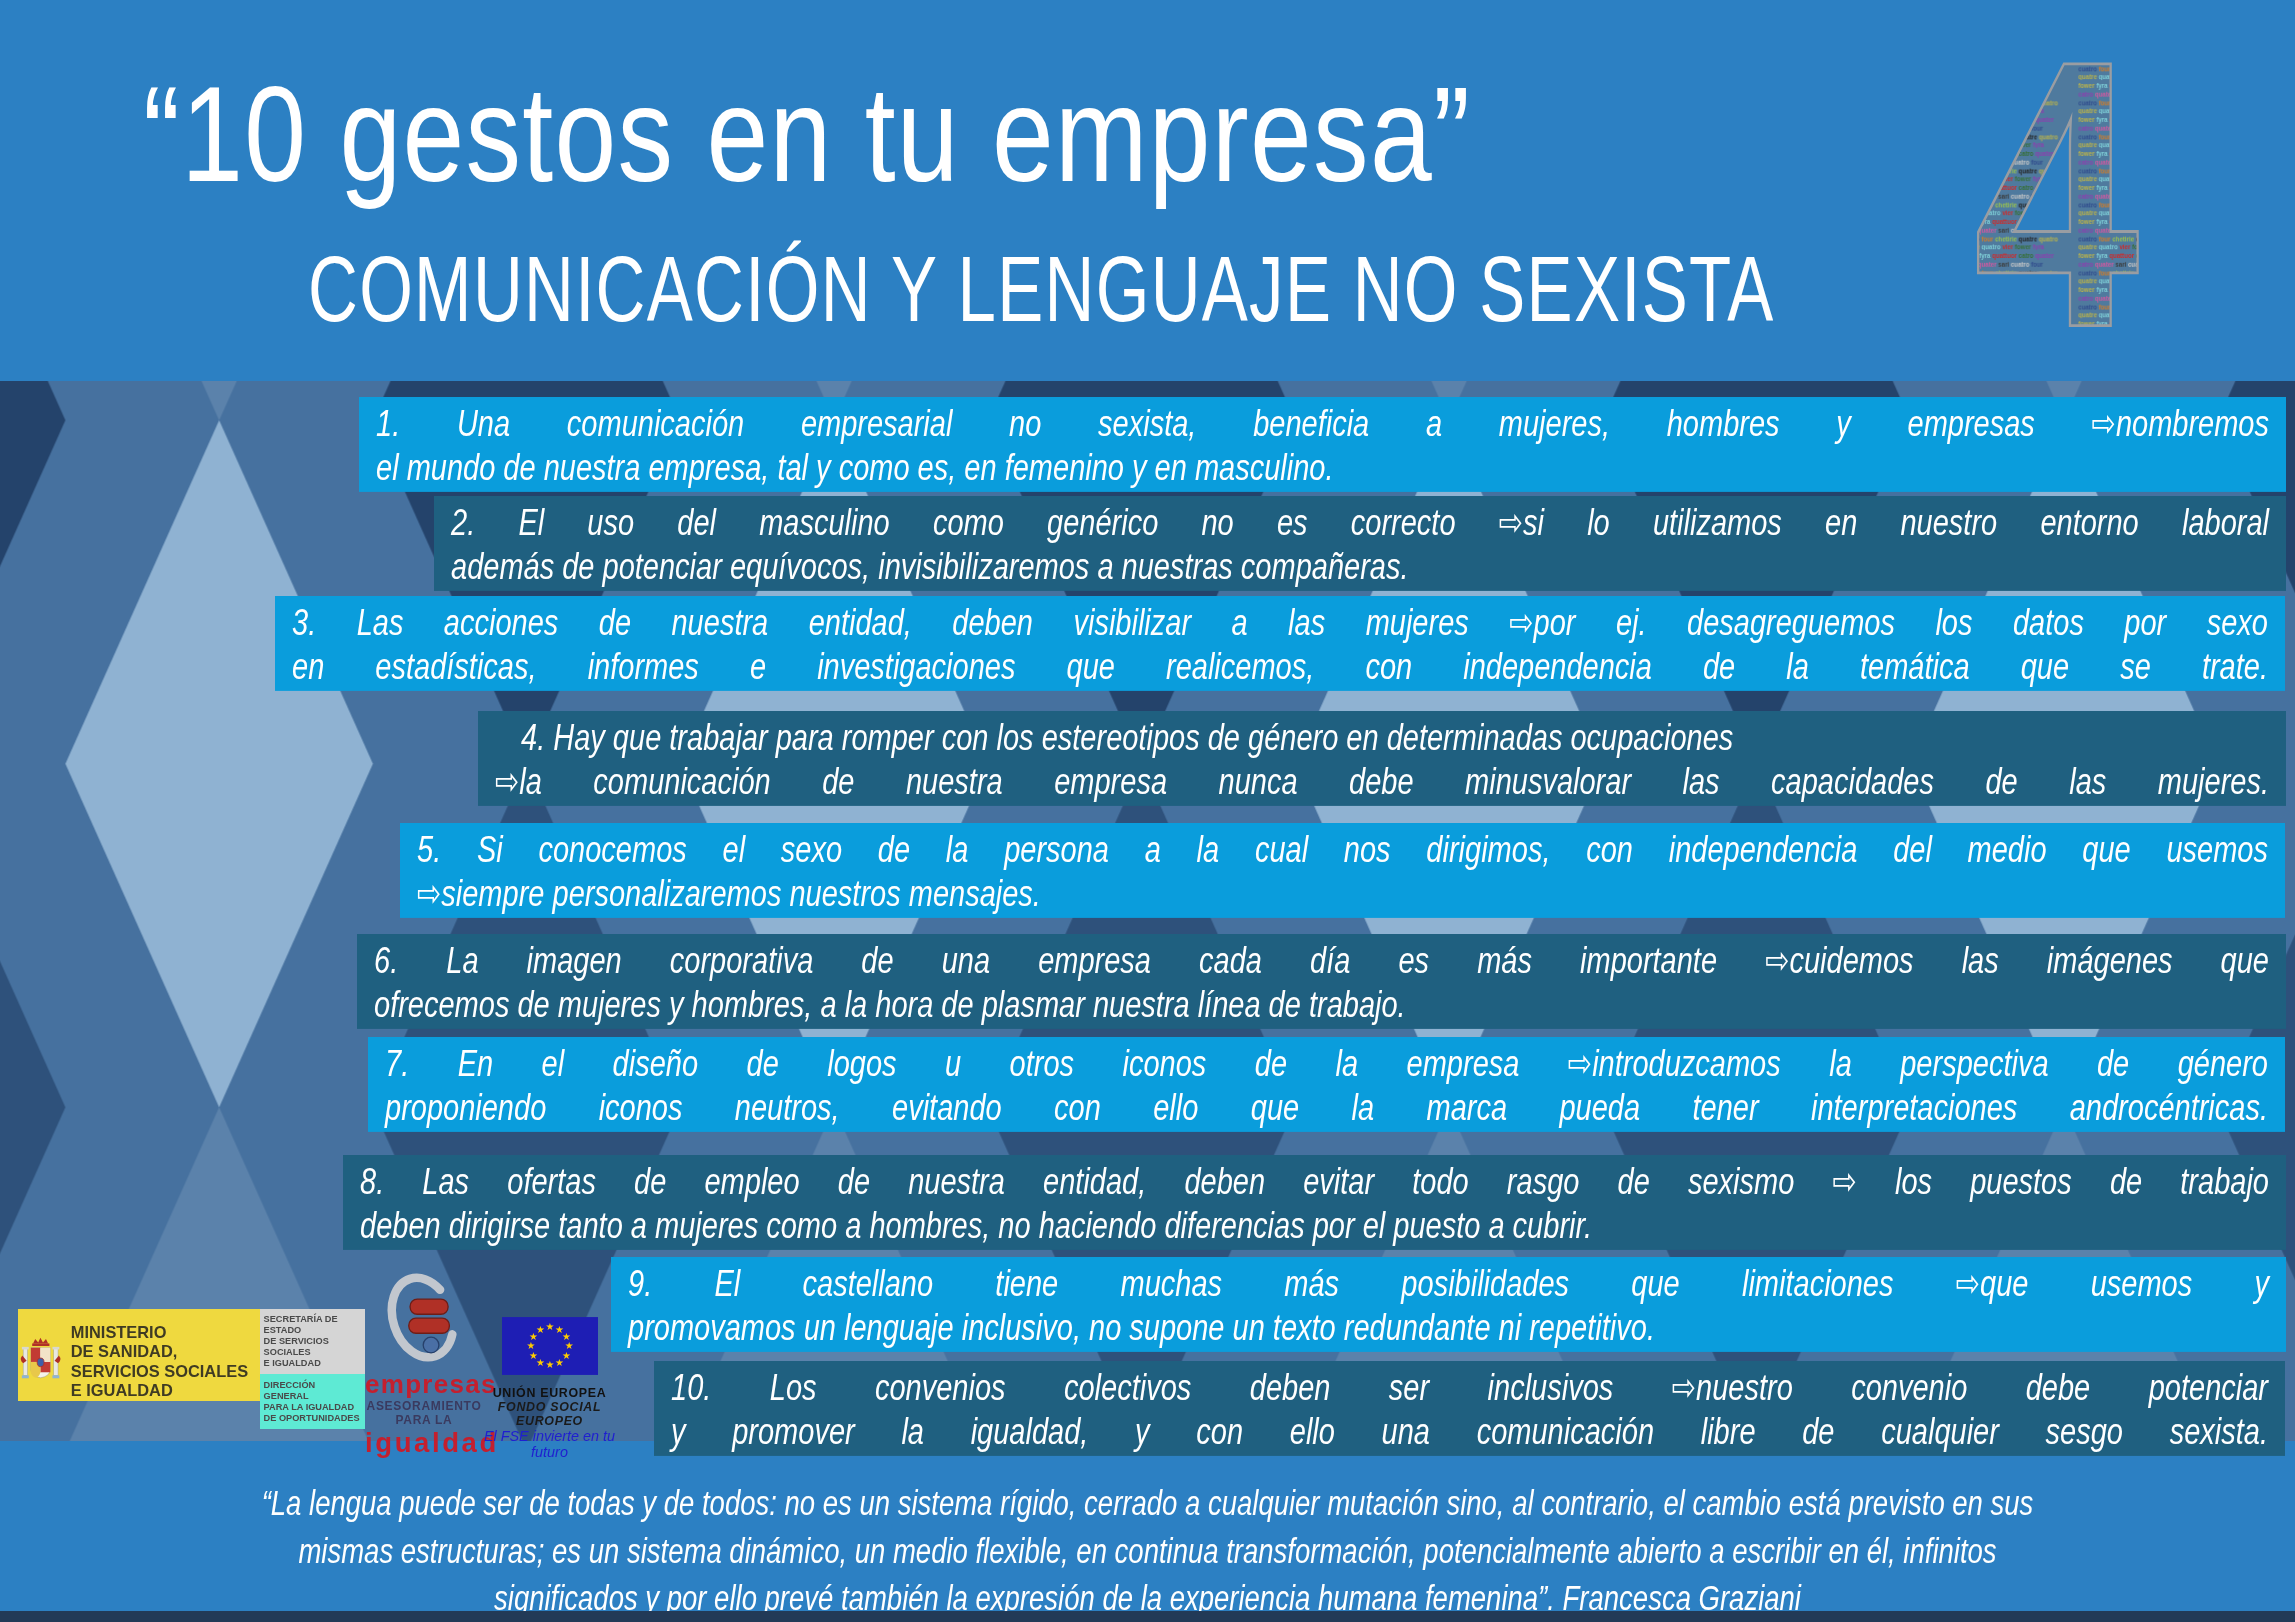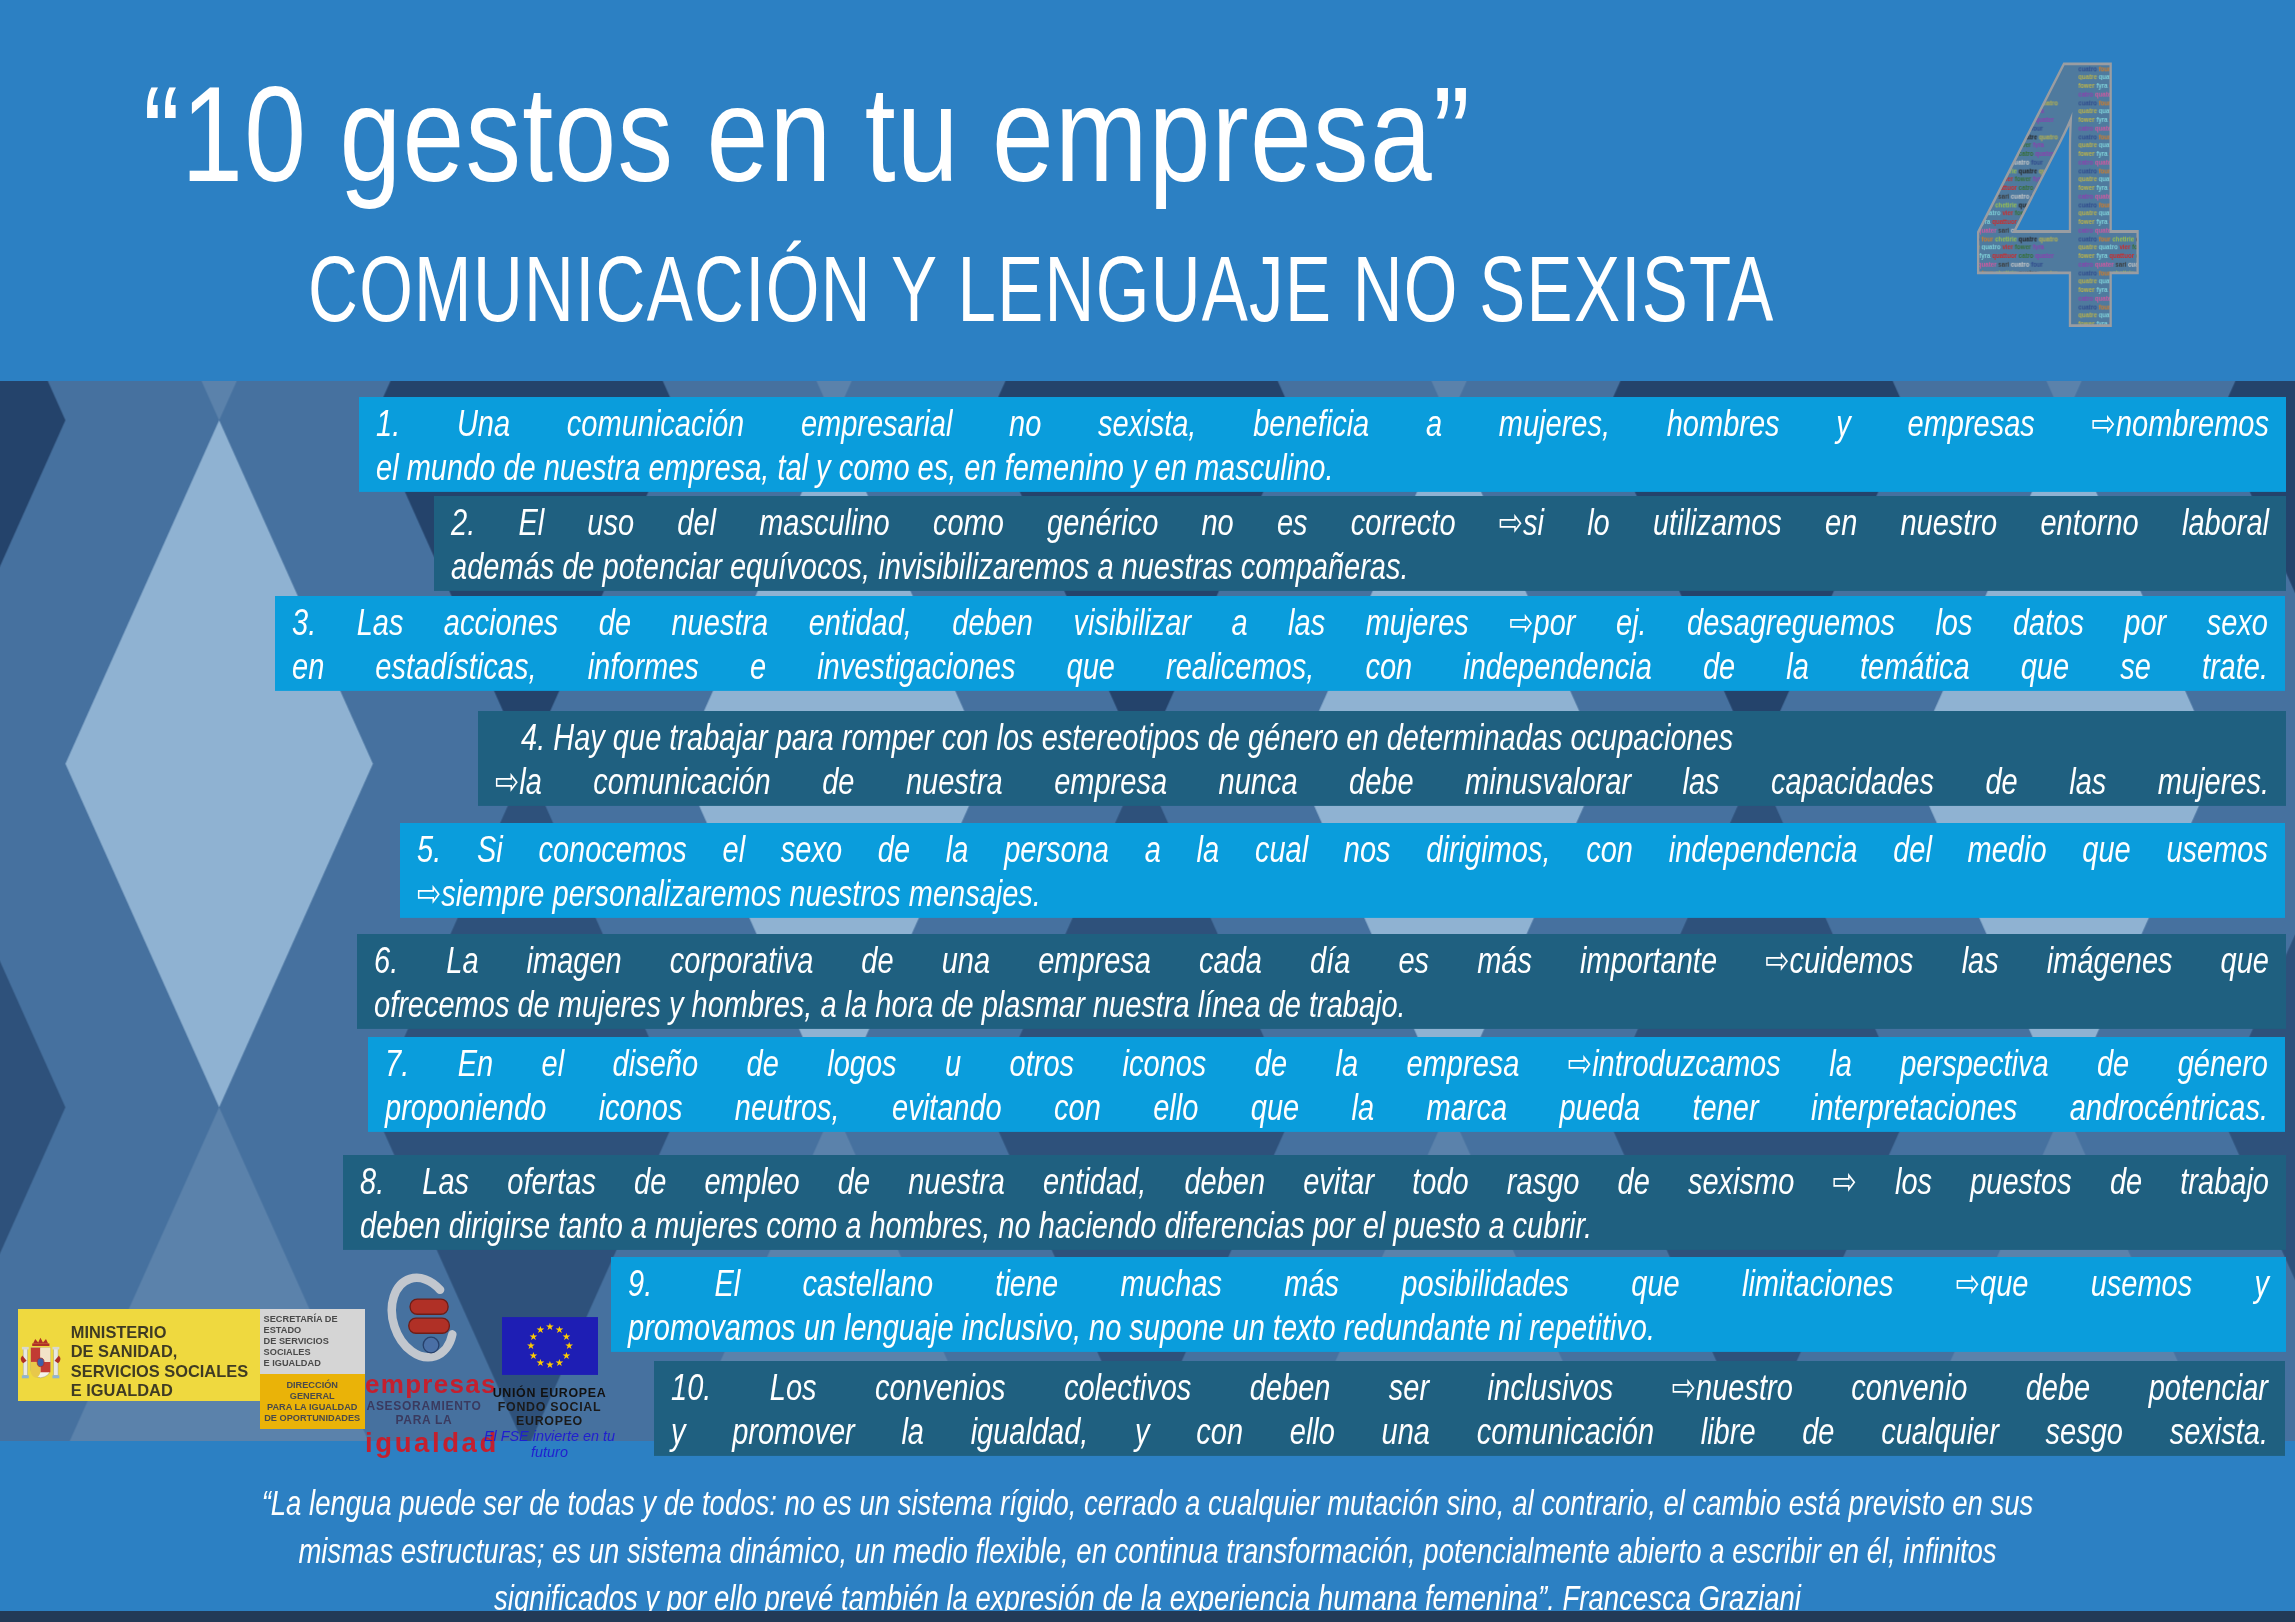--- a/index.html
+++ b/index.html
@@ -59,29 +59,29 @@
   }
   .ministry-yellow{background:#EFD93F;width:249px;display:flex;align-items:flex-end;}
   .ministry-name{
     color:#3F3B23;font-weight:bold;font-size:16.4px;line-height:19.6px;
     white-space:pre-line;margin-left:7.9px;
   }
   .ministry-col{width:108px;display:flex;flex-direction:column;}
   .ministry-cell{flex:1;font-size:9.2px;line-height:11px;color:#4a4a4a;font-weight:bold;
     white-space:pre-line;padding:5.2px 3.9px;box-sizing:border-box;}
   .cell-top{background:#D5D5D5;}
-  .cell-bottom{background:#eab308;text-align:center;}
+  .cell-bottom{background:#5eead4;}
   .empresas{position:absolute;left:365px;top:1273px;width:118px;height:151px;text-align:center;}
   .empresas-brand{color:#C41F2E;font-weight:bold;font-size:26px;line-height:26px;letter-spacing:1.3px;margin-top:1.3px;}
   .empresas-tag{color:#3A3A5F;font-size:12px;letter-spacing:0.7px;font-weight:bold;margin-top:2px;}
   .empresas-brand2{color:#C41F2E;font-weight:bold;font-size:27.5px;line-height:27.5px;letter-spacing:2.6px;margin-top:1.3px;}
   .eu{position:absolute;left:481px;top:1317px;width:137px;text-align:center;}
   .eu-flag{display:block;margin:0 auto;}
   .eu-l1{color:#111;font-weight:bold;font-size:12.4px;margin-top:11px;letter-spacing:0.7px;}
-  .eu-l2{color:#1a1a1a;font-weight:bold;font-size:12.4px;letter-spacing:0.7px;}
+  .eu-l2{color:#1a1a1a;font-weight:bold;font-size:12.4px;letter-spacing:0.7px;font-style:italic;}
   .eu-l3{color:#1F1FD0;font-style:italic;font-size:14.4px;font-weight:normal;}
 </style>
 </head>
 <body>
 
 <svg class="pattern-layer" viewBox="0 0 3508 1620" preserveAspectRatio="none" aria-hidden="true">
   <defs>
     <pattern id="argyle" width="940" height="2100" patternUnits="userSpaceOnUse" patternTransform="translate(100 60)">
       <rect width="940" height="2100" fill="#46719F"></rect>
       <polygon points="235,0 470,525 235,1050 0,525" fill="#8FB2D2"></polygon>

